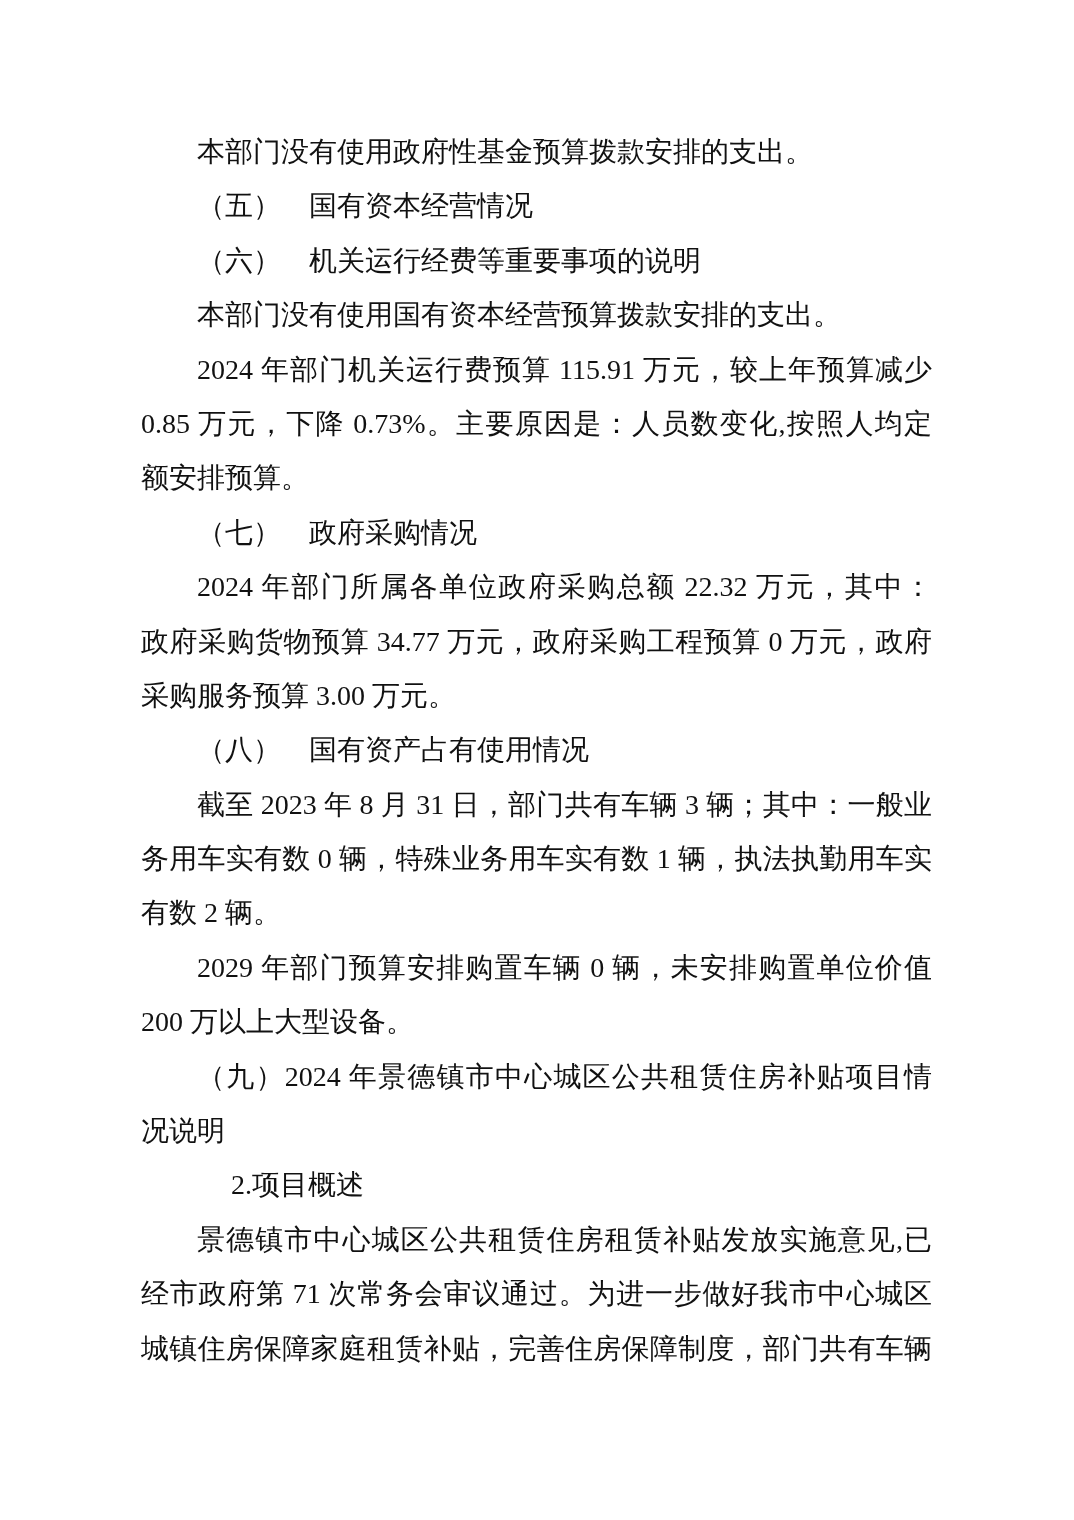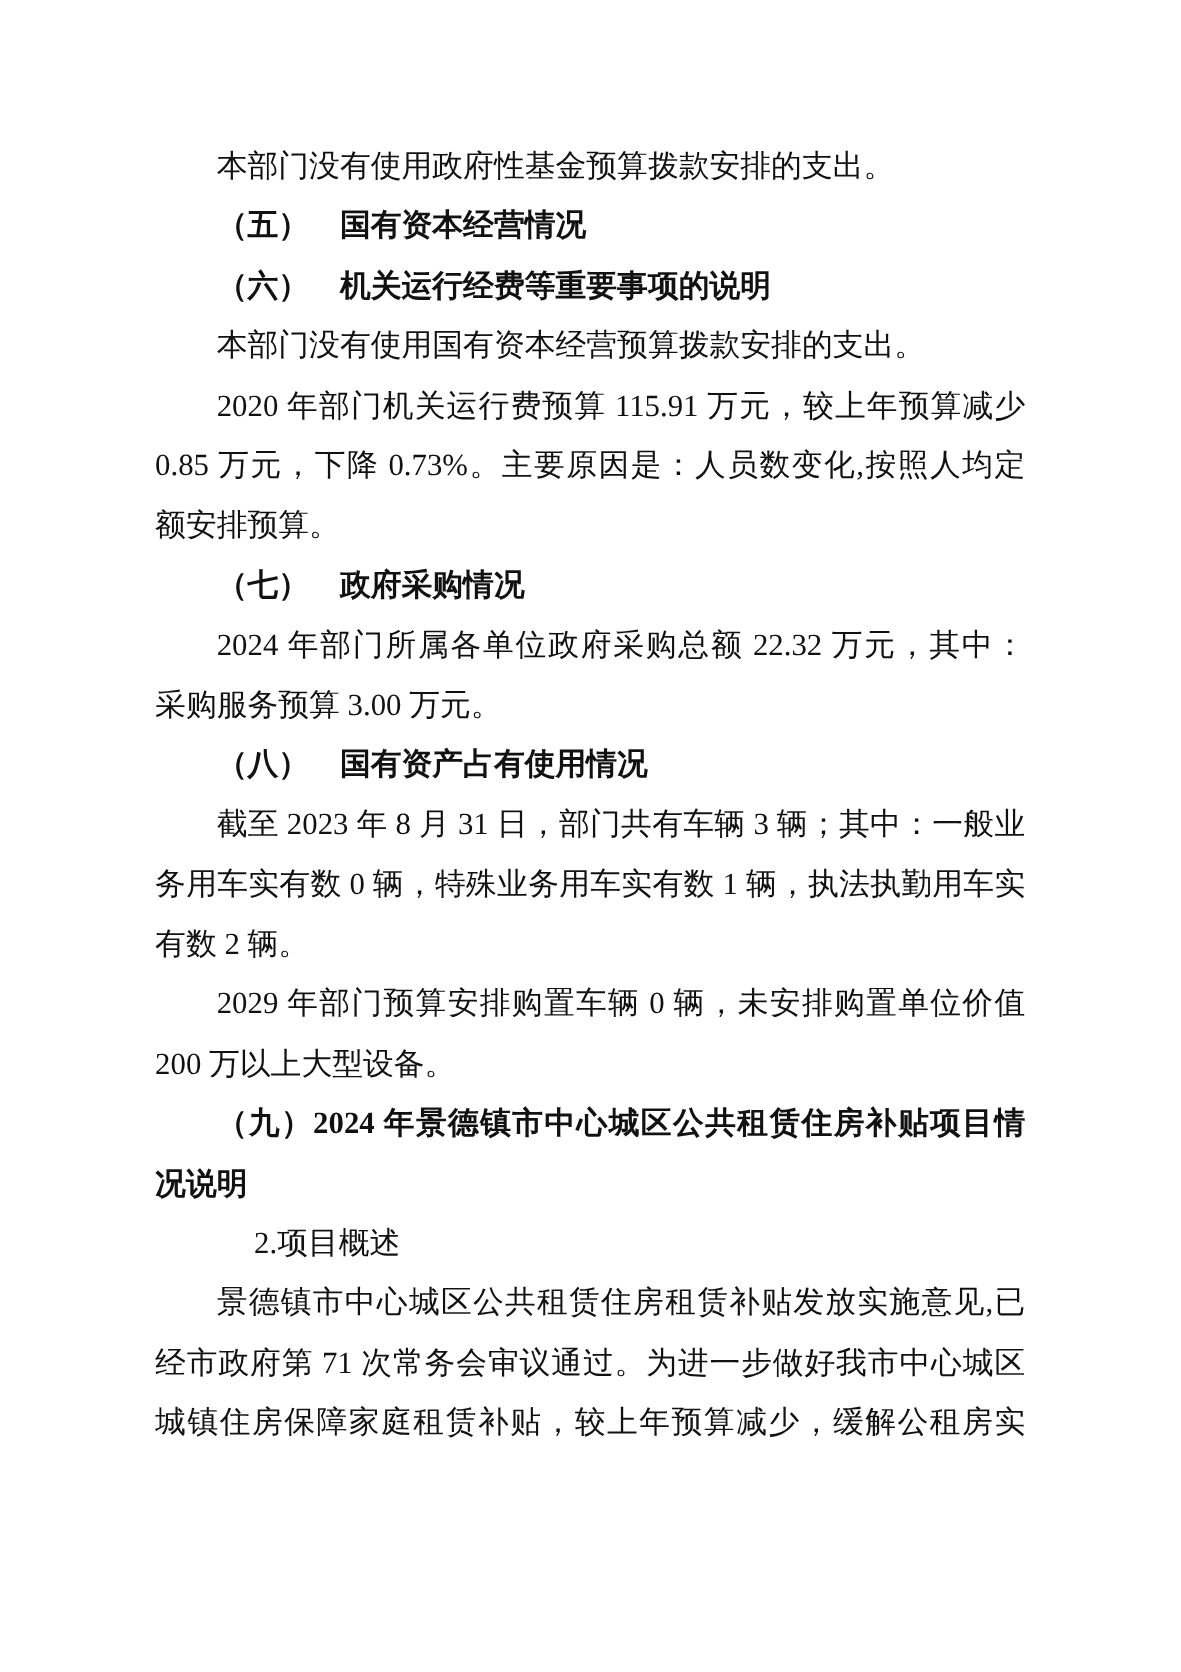--- a/index.html
+++ b/index.html
@@ -24,50 +24,51 @@
   }
   .line {
     height: 54.4px;
     line-height: 54.4px;
     font-size: 28px;
     overflow: hidden;
     text-align: left;
     font-weight: 400;
   }
   .line.heading {
-    font-weight: 700;
+    font-weight: 400;
   }
   .line.ind2 { text-indent: 56px; }
   .line.ind32 { text-indent: 90px; }
   .line.fill {
     text-align: justify;
     text-align-last: justify;
   }
 </style>
 </head>
 <body>
 
 <div class="page" style="background: rgb(255, 255, 255); color: rgb(17, 17, 17);">
   <div class="content">
       <div class="line ind2">本部门没有使用政府性基金预算拨款安排的支出。</div>
       <div class="line heading ind2">（五）　国有资本经营情况</div>
       <div class="line heading ind2">（六）　机关运行经费等重要事项的说明</div>
       <div class="line ind2">本部门没有使用国有资本经营预算拨款安排的支出。</div>
-      <div class="line ind2 fill">2020 年部门机关运行费预算 115.91 万元，较上年预算减少</div>
+      <div class="line ind2 fill">2024 年部门机关运行费预算 115.91 万元，较上年预算减少</div>
       <div class="line fill">0.85 万元，下降 0.73%。主要原因是：人员数变化,按照人均定</div>
       <div class="line">额安排预算。</div>
       <div class="line heading ind2">（七）　政府采购情况</div>
       <div class="line ind2 fill">2024 年部门所属各单位政府采购总额 22.32 万元，其中：</div>
+      <div class="line fill">政府采购货物预算 34.77 万元，政府采购工程预算 0 万元，政府</div>
       <div class="line">采购服务预算 3.00 万元。</div>
       <div class="line heading ind2">（八）　国有资产占有使用情况</div>
       <div class="line ind2 fill">截至 2023 年 8 月 31 日，部门共有车辆 3 辆；其中：一般业</div>
       <div class="line fill">务用车实有数 0 辆，特殊业务用车实有数 1 辆，执法执勤用车实</div>
       <div class="line">有数 2 辆。</div>
       <div class="line ind2 fill">2029 年部门预算安排购置车辆 0 辆，未安排购置单位价值</div>
       <div class="line">200 万以上大型设备。</div>
       <div class="line heading ind2 fill">（九）2024 年景德镇市中心城区公共租赁住房补贴项目情</div>
       <div class="line heading">况说明</div>
       <div class="line ind32">2.项目概述</div>
       <div class="line ind2 fill">景德镇市中心城区公共租赁住房租赁补贴发放实施意见,已</div>
       <div class="line fill">经市政府第 71 次常务会审议通过。为进一步做好我市中心城区</div>
-      <div class="line fill">城镇住房保障家庭租赁补贴，较上年预算减少，缓解公租房实</div>
+      <div class="line fill">城镇住房保障家庭租赁补贴，完善住房保障制度，部门共有车辆</div>
     </div>
 </div>
 
 </body></html>

